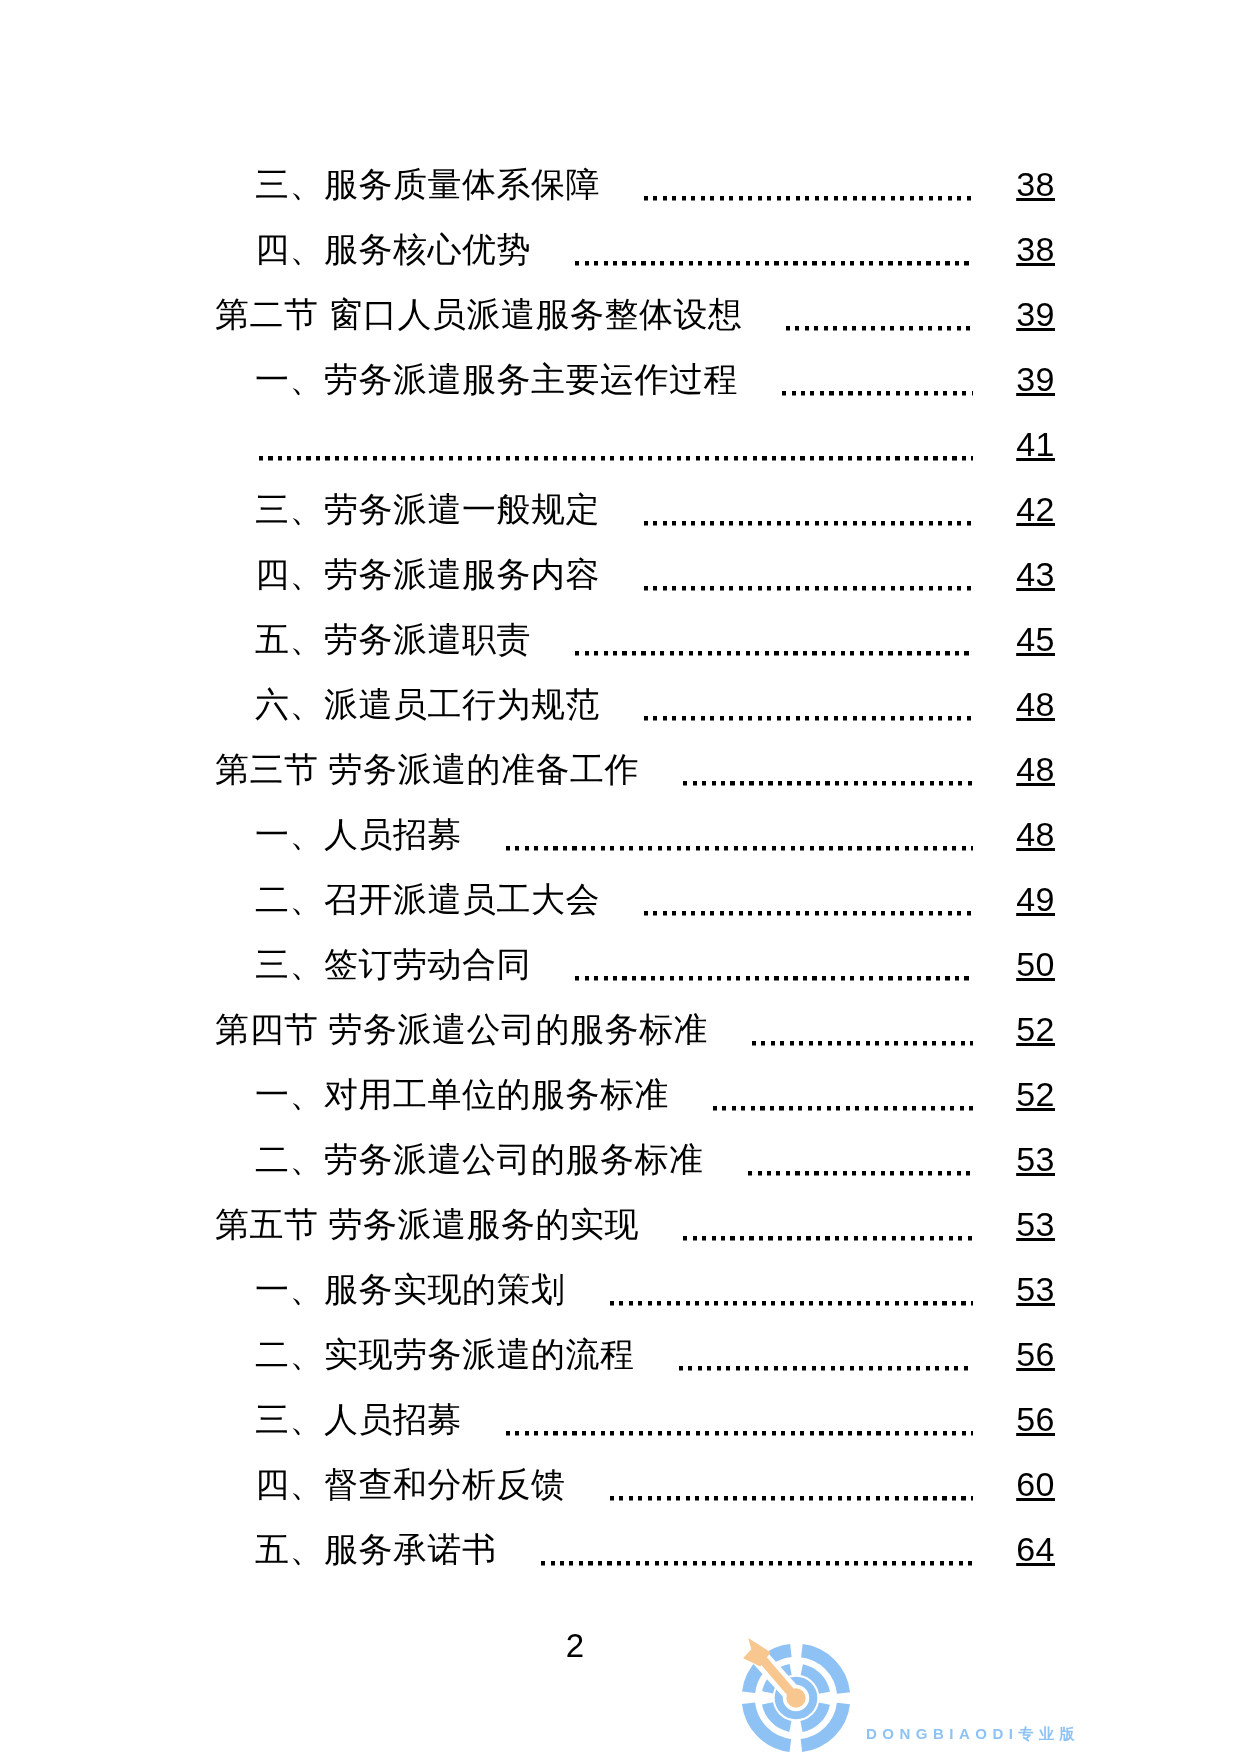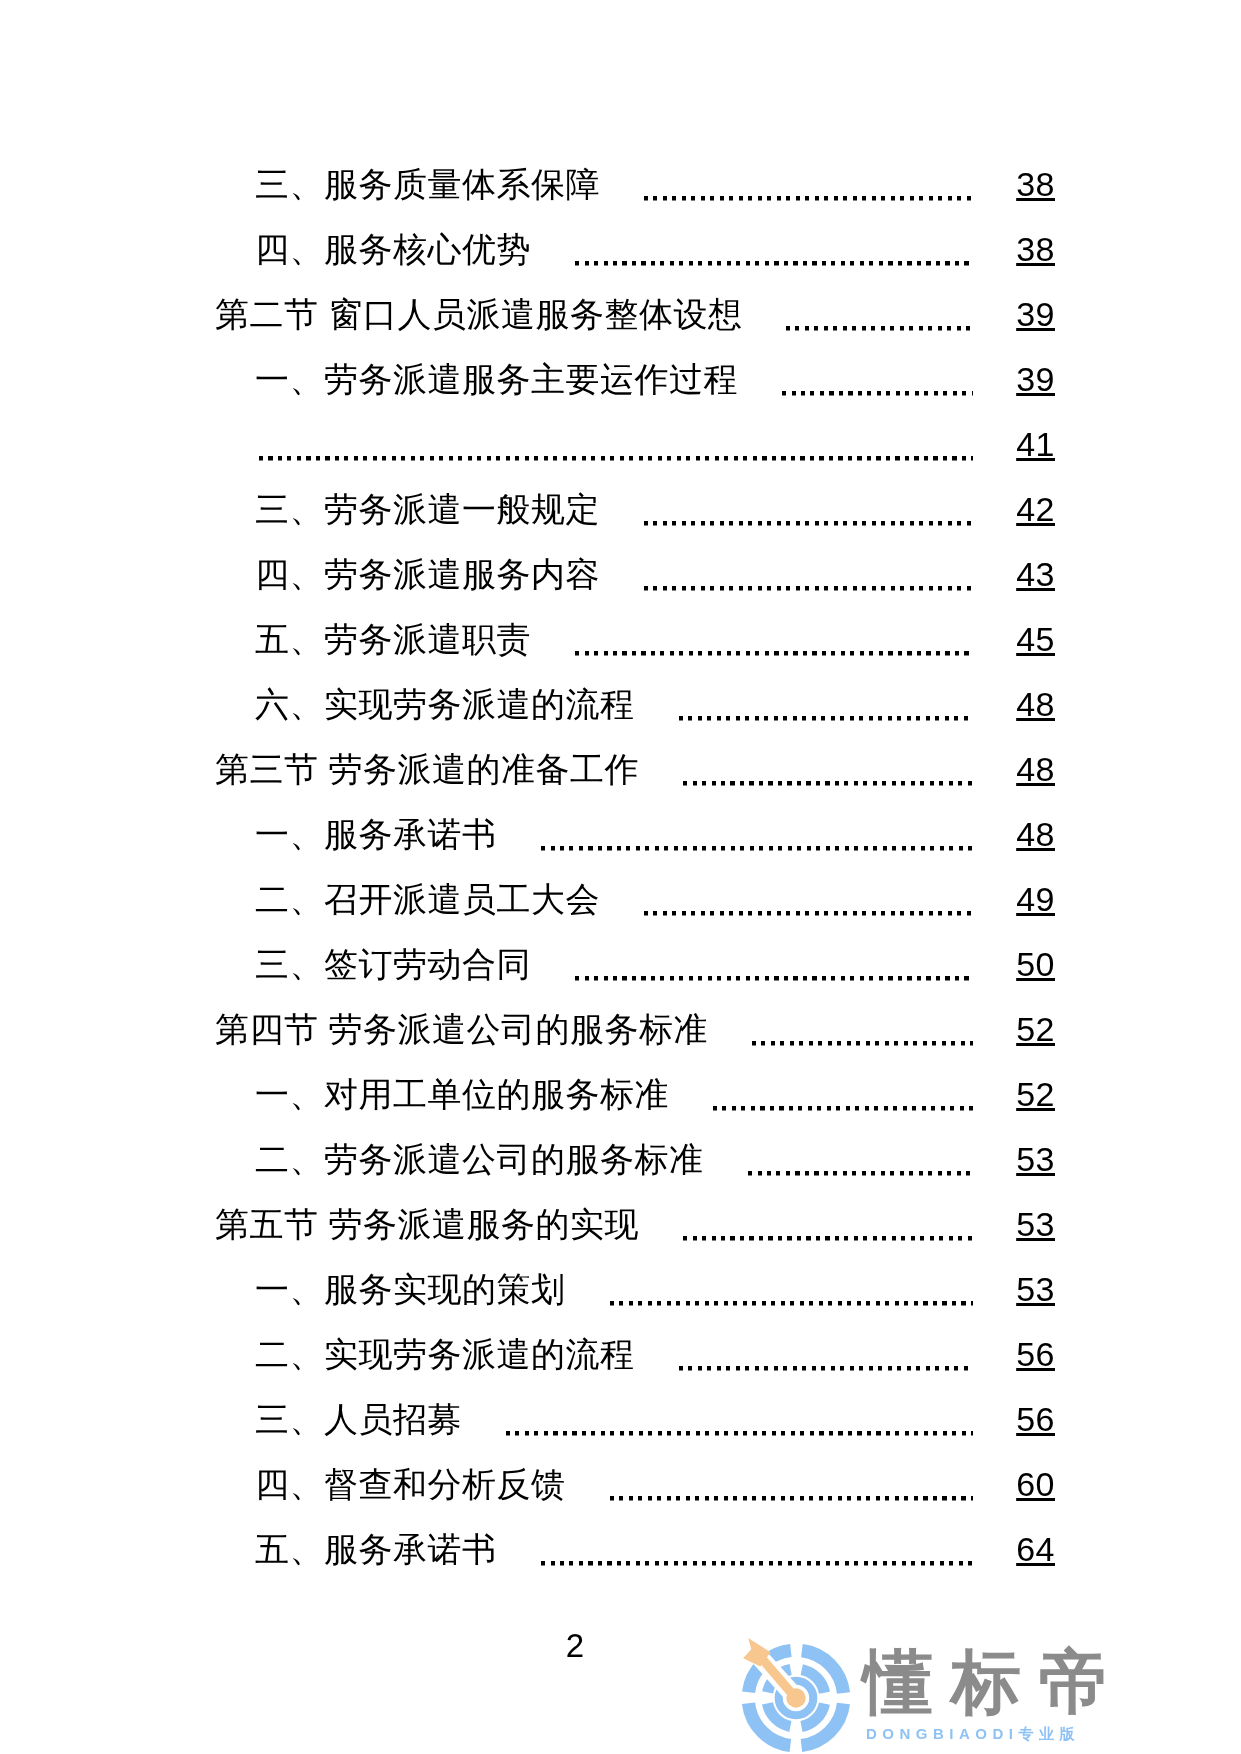--- a/index.html
+++ b/index.html
@@ -120,31 +120,31 @@
     <span class="toc-title">四、劳务派遣服务内容</span>
     <span class="dot-leader"></span>
     <span class="toc-page">43</span>
   </div>
     <div class="toc-row lv2">
     <span class="toc-title">五、劳务派遣职责</span>
     <span class="dot-leader"></span>
     <span class="toc-page">45</span>
   </div>
     <div class="toc-row lv2">
-    <span class="toc-title">六、实现劳务派遣的流程</span>
+    <span class="toc-title">六、派遣员工行为规范</span>
     <span class="dot-leader"></span>
     <span class="toc-page">48</span>
   </div>
     <div class="toc-row lv1">
     <span class="toc-title">第三节 劳务派遣的准备工作</span>
     <span class="dot-leader"></span>
     <span class="toc-page">48</span>
   </div>
     <div class="toc-row lv2">
-    <span class="toc-title">一、服务承诺书</span>
+    <span class="toc-title">一、人员招募</span>
     <span class="dot-leader"></span>
     <span class="toc-page">48</span>
   </div>
     <div class="toc-row lv2">
     <span class="toc-title">二、召开派遣员工大会</span>
     <span class="dot-leader"></span>
     <span class="toc-page">49</span>
   </div>
     <div class="toc-row lv2">
     <span class="toc-title">三、签订劳动合同</span>
@@ -207,15 +207,14 @@
     <circle class="wm-ring" cx="60" cy="60" r="28.5" stroke-width="11" stroke-dasharray="33.77 11" stroke-dashoffset="-5.5"></circle>
     <circle class="wm-ring" cx="60" cy="60" r="17" stroke-width="8"></circle>
 
     <line class="wm-casing" x1="10" y1="4" x2="62" y2="62" stroke-width="18"></line>
     <circle cx="60" cy="60" r="12.5" fill="#fff"></circle>
 
     <polygon class="wm-orange" points="13,1 35,15 25,29 8,21 16,12"></polygon>
     <line class="wm-shaft" x1="22" y1="16" x2="58" y2="58" stroke-width="9"></line>
     <circle class="wm-orange" cx="60" cy="60" r="9.5"></circle>
   </svg>
-  <div class="wm-name">懂标帝</div>
   <div class="wm-sub">DONGBIAODI专业版</div>
 </div>
 
 </body></html>

